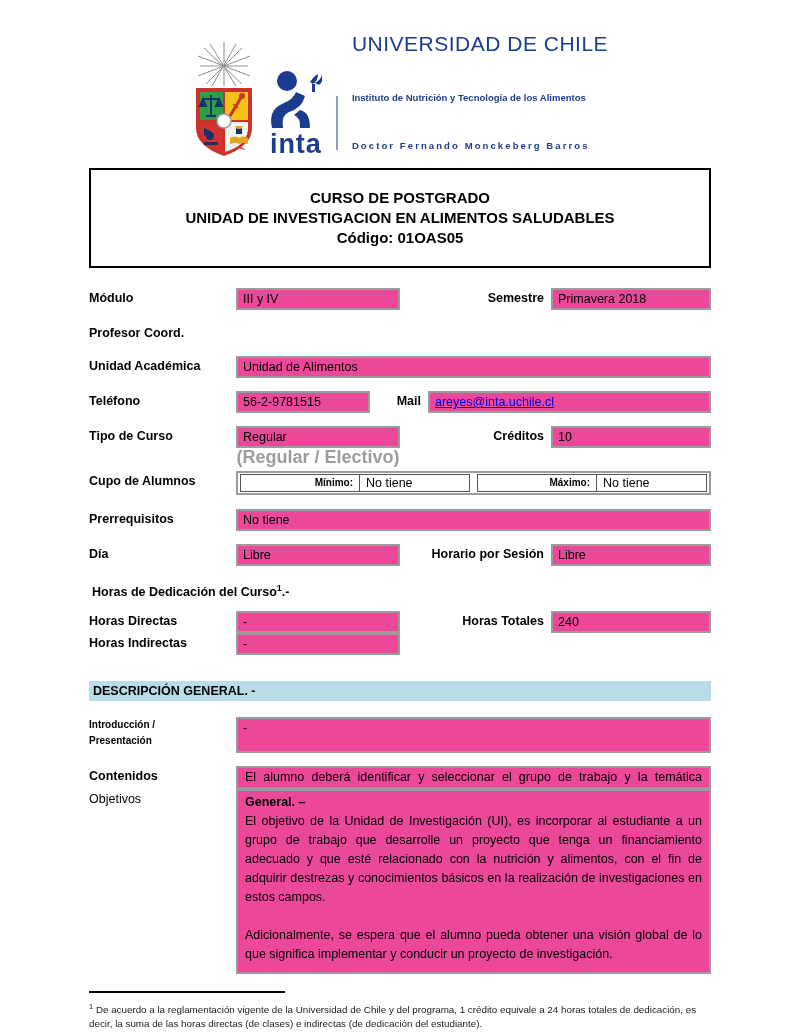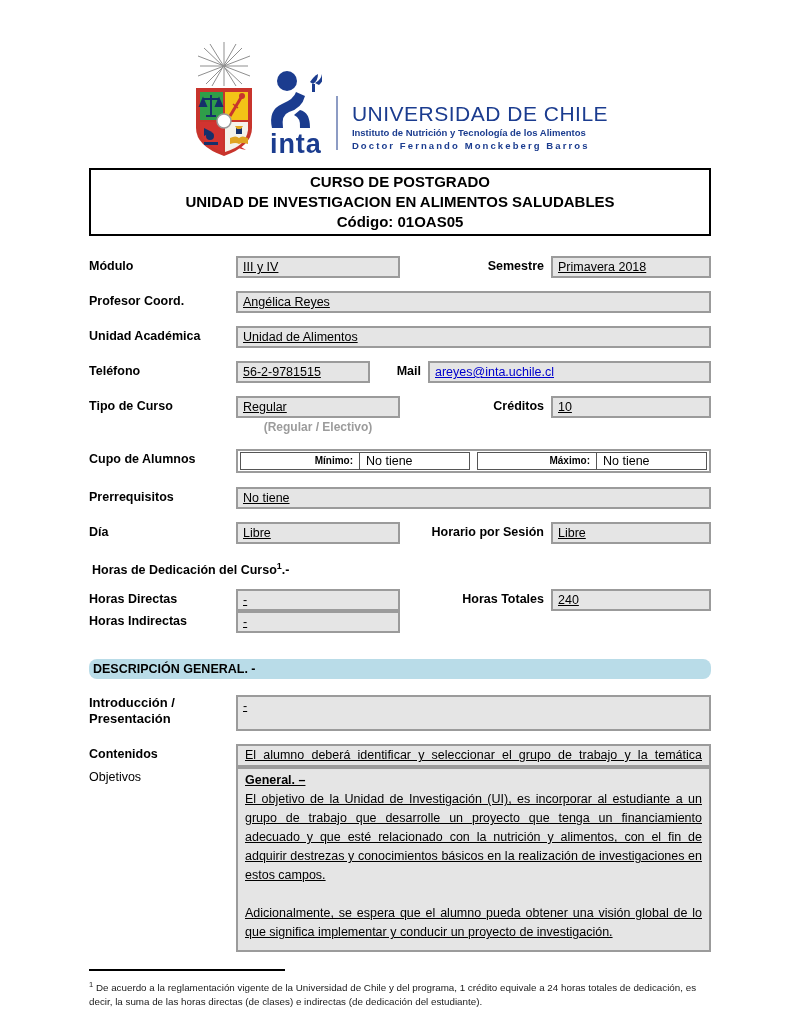--- a/index.html
+++ b/index.html
@@ -26,74 +26,74 @@
     gap:10px;height:118px;margin-bottom:10px;
   }
   .shield-wrap{height:118px;display:flex;align-items:flex-end;}
   .inta-wrap{display:flex;flex-direction:column;align-items:flex-end;padding-bottom:2px;}
   .inta-text{
     font-weight:bold;color:var(--brand-blue);
     font-size:27px;line-height:24px;letter-spacing:1px;
     font-family:"Liberation Sans",sans-serif;
   }
   .logo-sep{width:2px;height:54px;background:#8d9cc4;margin:0 4px 8px 4px;align-self:flex-end;}
-  .univ-block{display:flex;flex-direction:column;justify-content:flex-end;padding-bottom:6px;}
+  .univ-block{display:flex;flex-direction:column;justify-content:flex-end;padding-bottom:6px;gap:35px;}
   .univ-name{
     color:var(--brand-blue);font-size:21px;letter-spacing:0.5px;
     font-weight:500;white-space:nowrap;line-height:24px;
   }
   .univ-sub1{color:var(--brand-blue);font-size:9.5px;font-weight:bold;line-height:13px;white-space:nowrap;}
   .univ-sub2{color:var(--brand-blue);font-size:9.5px;font-weight:bold;letter-spacing:2.1px;line-height:13px;white-space:nowrap;}
 
   
   .title-box{
     border:2px solid #000;
     text-align:center;font-weight:bold;font-size:15px;line-height:20px;
-    padding:2px 4px;margin-bottom:20px;
+    padding:18px 4px;margin-bottom:20px;
   }
 
   
   .row{display:grid;grid-template-columns:147px 164px 1fr 160px;align-items:flex-start;margin-bottom:13px;}
   .row-wide{display:grid;grid-template-columns:147px 1fr;align-items:flex-start;margin-bottom:13px;}
   .row-mail{display:grid;grid-template-columns:147px 134px 58px 1fr;align-items:flex-start;margin-bottom:13px;}
   .lbl{font-weight:bold;font-size:12.5px;line-height:20px;padding-right:4px;}
   .lbl-right{font-weight:bold;font-size:12.5px;line-height:20px;text-align:right;padding-right:7px;white-space:nowrap;}
   .vbox{
     border:2px solid var(--box-border);
-    background:#e5e5e5;
+    background:#ec4899;
     font-size:12.5px;line-height:16px;
-    padding:1px 5px;min-height:20px;text-decoration:underline;
+    padding:1px 5px;min-height:20px;
   }
   .vbox.link a, .vbox.link span{color:var(--link-blue);text-decoration:underline;}
   .hint{
-    grid-column:2;color:var(--hint-gray);font-weight:bold;font-size:12px;
+    grid-column:2;color:var(--hint-gray);font-weight:bold;font-size:18px;
     text-align:center;line-height:15px;margin-top:2px;
   }
-  .row-tipo{margin-bottom:14px;}
+  .row-tipo{margin-bottom:6px;}
 
   
   .cupo-outer{border:2px solid var(--box-border);padding:1px 2px;display:flex;gap:7px;min-height:22px;}
   .cupo-cell{flex:1;border:1px solid #555;display:grid;grid-template-columns:118px 1fr;min-height:16px;}
   .cupo-cell .clbl{font-weight:bold;font-size:10px;line-height:16px;text-align:right;padding-right:6px;}
   .cupo-cell .cval{font-size:12.5px;line-height:16px;padding-left:6px;border-left:1px solid #555;}
 
   .sub-heading{font-weight:bold;font-size:12.5px;margin:17px 0 12px 3px;}
   .sub-heading sup{font-size:9px;}
 
   .row-tight{margin-bottom:0;}
   .row-tight .vbox{border-bottom-width:2px;}
 
   
   .section-bar{
     background:var(--bar-bg);
     font-weight:bold;font-size:12.5px;line-height:18px;
-    padding:1px 4px;margin:26px 0 16px 0;border-radius:8px;
-  }
-
-  .lbl-2line{font-weight:bold;font-size:13px;line-height:16px;padding-right:4px;}
+    padding:1px 4px;margin:26px 0 16px 0;
+  }
+
+  .lbl-2line{font-weight:bold;font-size:10px;line-height:16px;padding-right:4px;}
   .intro-box{min-height:36px;}
 
   .obj-box{min-height:156px;padding:2px 7px 8px 7px;}
   .obj-title{font-weight:bold;font-size:12.5px;line-height:19px;}
   .obj-par{font-size:12.5px;line-height:19px;text-align:justify;}
   .obj-gap{height:19px;}
 
   .cont-box{
     font-size:12.5px;line-height:17px;padding:1px 7px;
     text-align:justify;text-align-last:justify;min-height:21px;
@@ -195,21 +195,20 @@
 
     <div class="row">
       <div class="lbl">Módulo</div>
       <div class="vbox">III y IV</div>
       <div class="lbl-right">Semestre</div>
       <div class="vbox">Primavera 2018</div>
     </div>
 
     <div class="row-wide">
       <div class="lbl">Profesor Coord.</div>
-      <div class="vbox">Angélica Reyes</div>
     </div>
 
     <div class="row-wide">
       <div class="lbl">Unidad Académica</div>
       <div class="vbox">Unidad de Alimentos</div>
     </div>
 
     <div class="row-mail">
       <div class="lbl">Teléfono</div>
       <div class="vbox">56-2-9781515</div>

